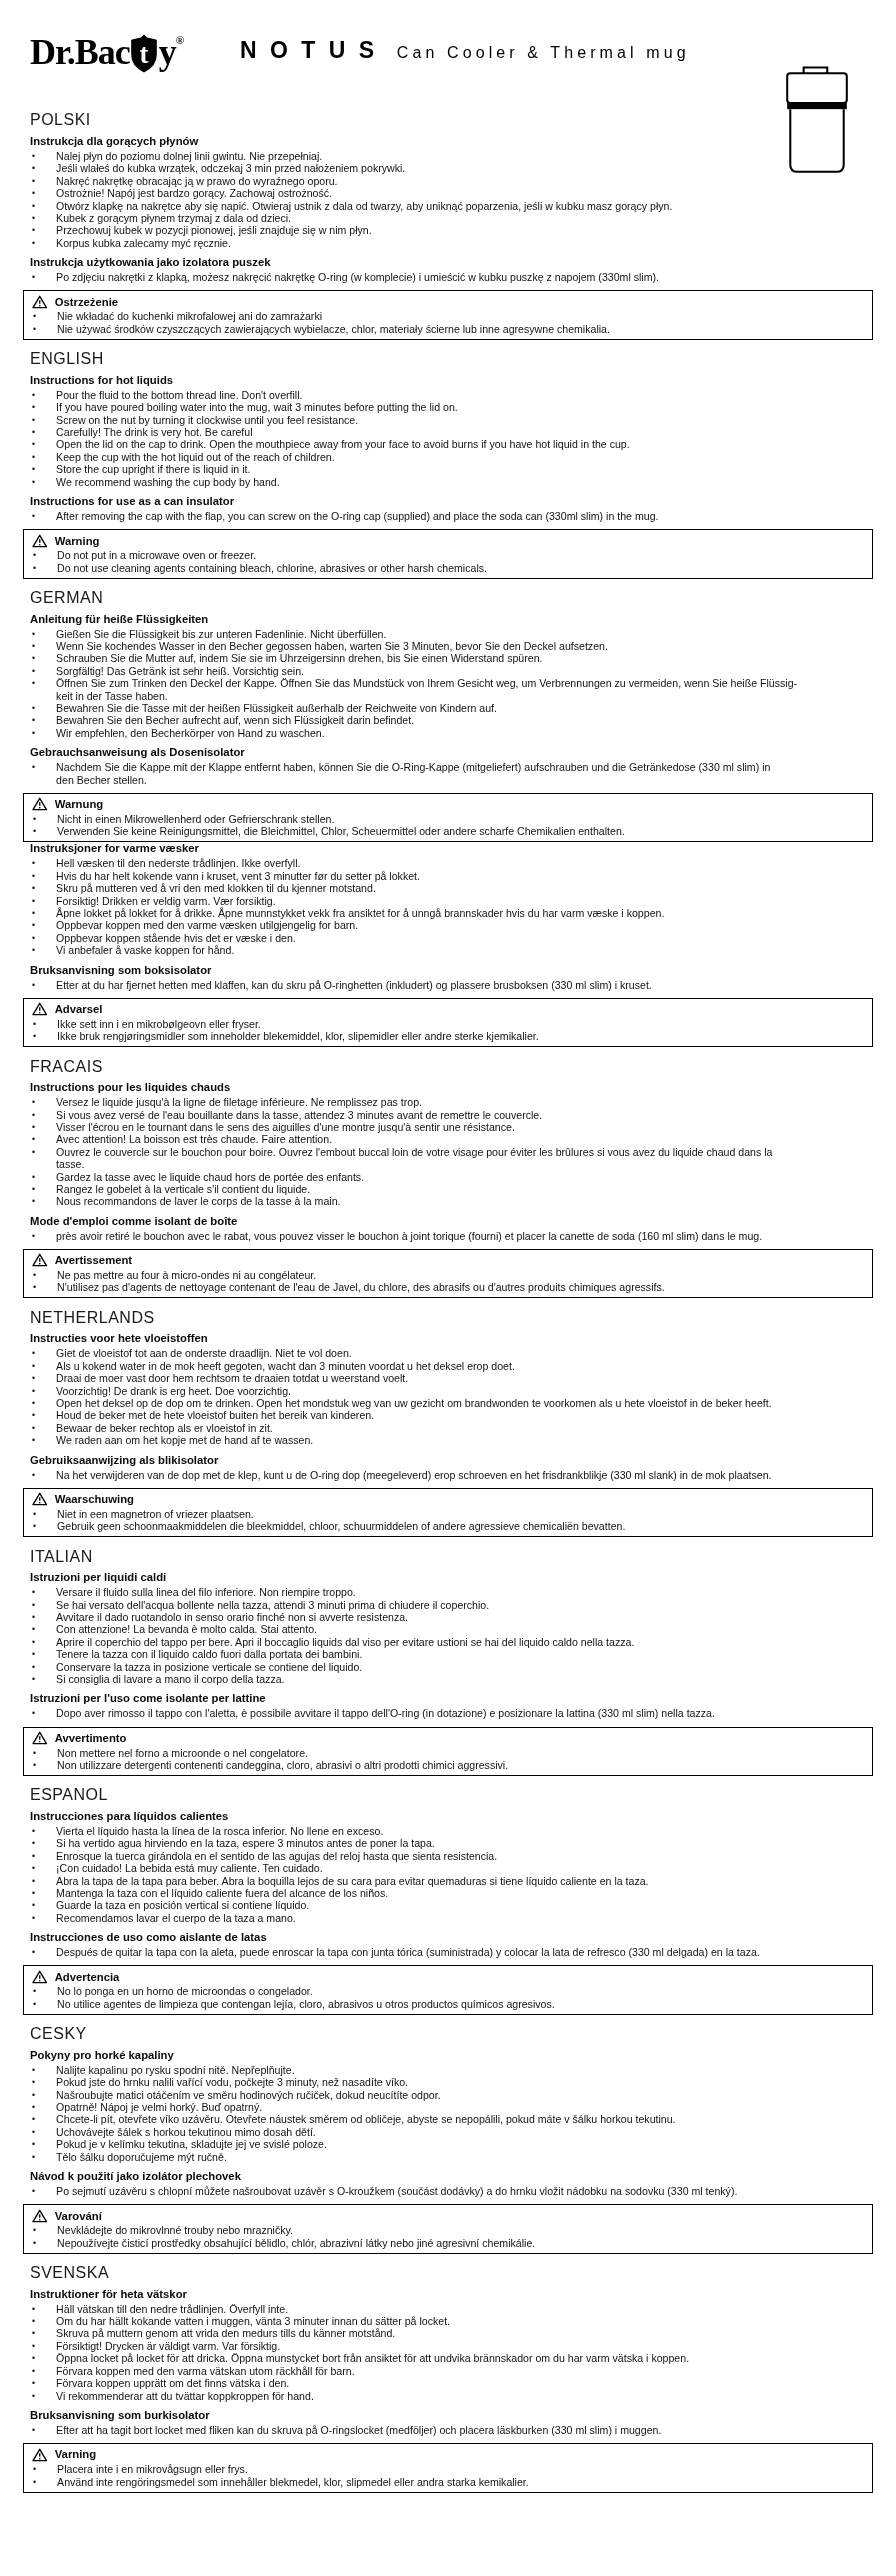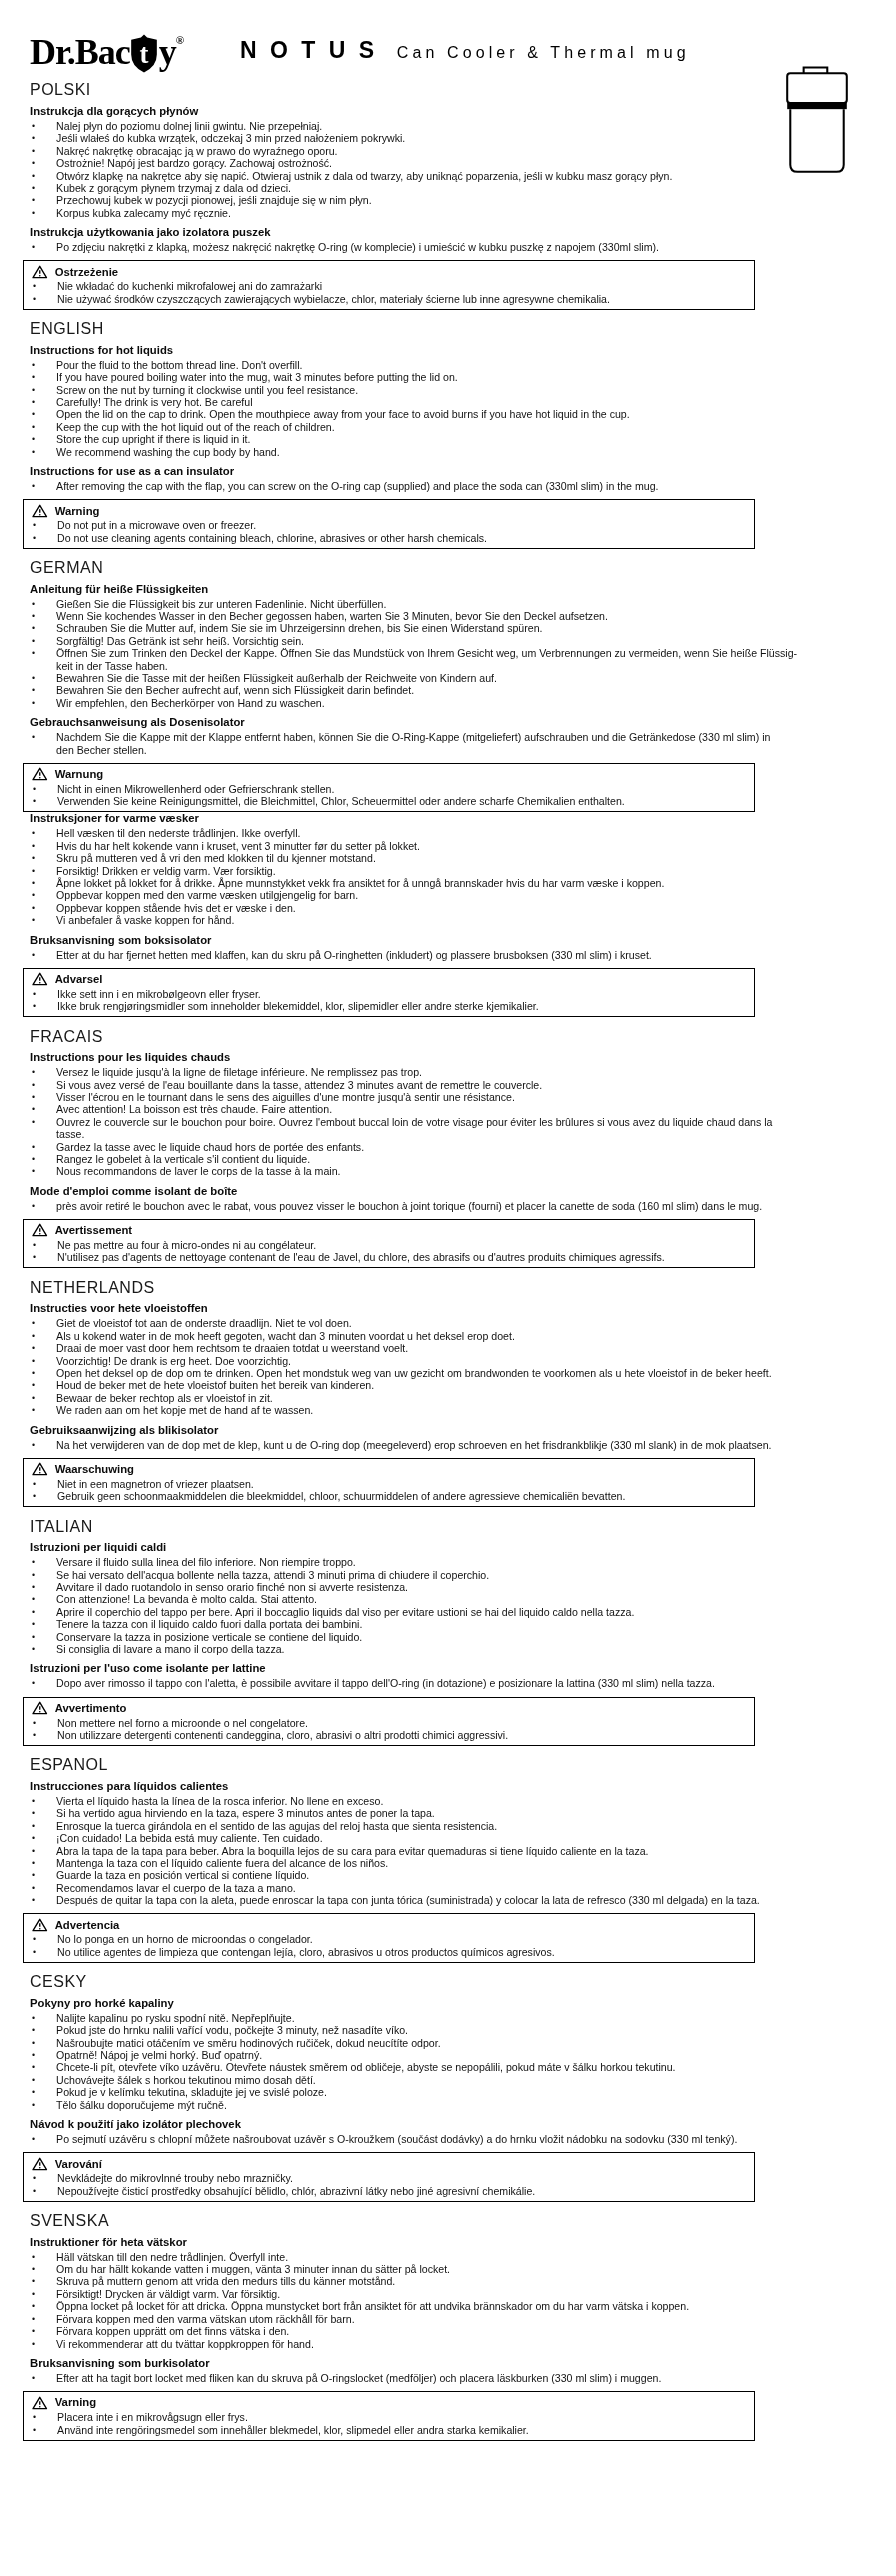--- a/index.html
+++ b/index.html
@@ -5,42 +5,42 @@
   html,body{margin:0;padding:0;background:#ffffff;}
   body{
     width:896px;height:2576px;overflow:hidden;position:relative;
     font-family:"Liberation Sans", sans-serif;color:#121212;
     font-size:10.6px;line-height:12.4px;
   }
   .page{position:relative;width:896px;height:2576px;background:#fff;}
   .content{padding:0 62px 0 30px;}
 
   
-  .header{position:relative;height:71px;}
+  .header{position:relative;height:71px;padding-top:30px;}
   .logo{position:absolute;left:30px;top:34px;display:flex;align-items:flex-start;
         font-family:"Liberation Serif", serif;font-weight:bold;color:#000;}
   .logo .word{font-size:36px;line-height:36px;letter-spacing:-1px;}
   .logo .shield{width:28px;height:39px;margin:0 0.5px;display:block;}
   .logo .reg{font-size:11.3px;line-height:11.3px;margin-top:1px;}
   .product-title{position:absolute;left:240px;top:44px;display:flex;align-items:baseline;white-space:nowrap;color:#000;}
   .product-name{font-weight:bold;font-size:23px;letter-spacing:13.4px;}
   .product-sub{font-size:16px;letter-spacing:4.1px;margin-left:9.3px;font-weight:400;}
   .mug{position:absolute;left:785px;top:66px;}
 
   
   .lang-label{font-size:16px;letter-spacing:0.5px;margin:13.4px 0 8.2px;font-weight:400;color:#191919;}
   .sec-title{font-weight:bold;font-size:11.3px;margin:0 0 2.6px;color:#0b0b0b;}
   .sec-title.can{margin-top:7px;}
   ul.bullets{list-style:none;margin:0;padding:0;}
   li.bullet{display:flex;align-items:flex-start;}
   li.bullet .dot{flex:0 0 24px;width:24px;font-size:8.8px;line-height:12.4px;text-align:left;padding-left:2.1px;}
   li.bullet .btext{white-space:pre-line;}
 
   
-  .warnbox{border:1.5px solid #000;box-sizing:border-box;width:732px;margin:6.7px 0 0 -7.2px;
+  .warnbox{border:1.5px solid #000;box-sizing:border-box;width:850px;margin:6.7px 0 0 -7.2px;
            padding:2.6px 5.2px 3.6px 7.2px;background:#fff;}
   .warn-head{display:flex;align-items:center;margin:1px 0 1.5px;}
   .warn-head .tri{width:15.5px;height:14px;margin-left:1px;}
   .warn-title{font-weight:bold;font-size:11.3px;margin-left:7.2px;color:#0b0b0b;}
 </style>
 </head>
 <body>
 
 <div class="page">
 
@@ -561,20 +561,21 @@
           </li>
           <li class="bullet">
             <span class="dot">•</span>
             <span class="btext">Guarde la taza en posición vertical si contiene líquido.</span>
           </li>
           <li class="bullet">
             <span class="dot">•</span>
             <span class="btext">Recomendamos lavar el cuerpo de la taza a mano.</span>
           </li>
         </ul>
+    <h3 class="sec-title can">Instrucciones de uso como aislante de latas</h3>
     <ul class="bullets">
           <li class="bullet">
             <span class="dot">•</span>
             <span class="btext">Después de quitar la tapa con la aleta, puede enroscar la tapa con junta tórica (suministrada) y colocar la lata de refresco (330 ml delgada) en la taza.</span>
           </li>
         </ul>
     <div class="warnbox">
       <div class="warn-head">
         <svg class="tri" viewBox="0 0 30 27">
           <path d="M15 2.5 L28 24.5 H2 Z" fill="none" stroke="#000" stroke-width="2.6" stroke-linejoin="round"></path>

